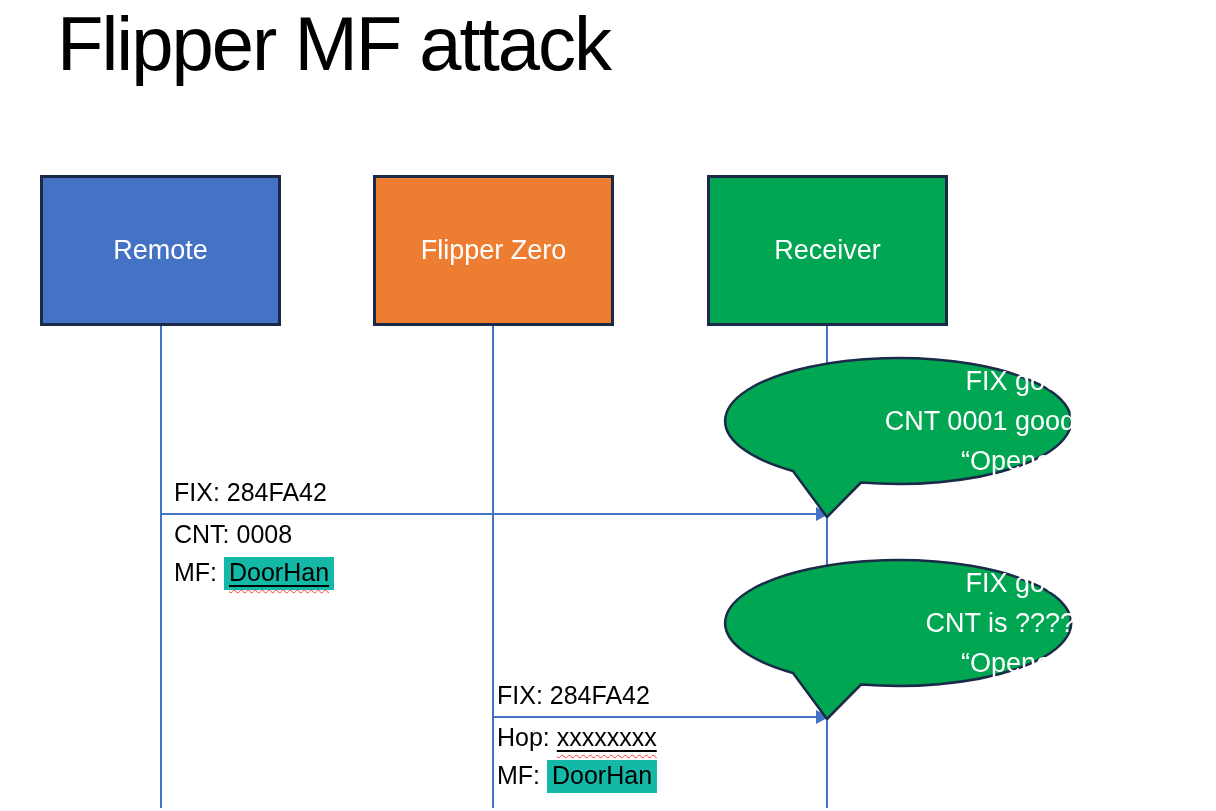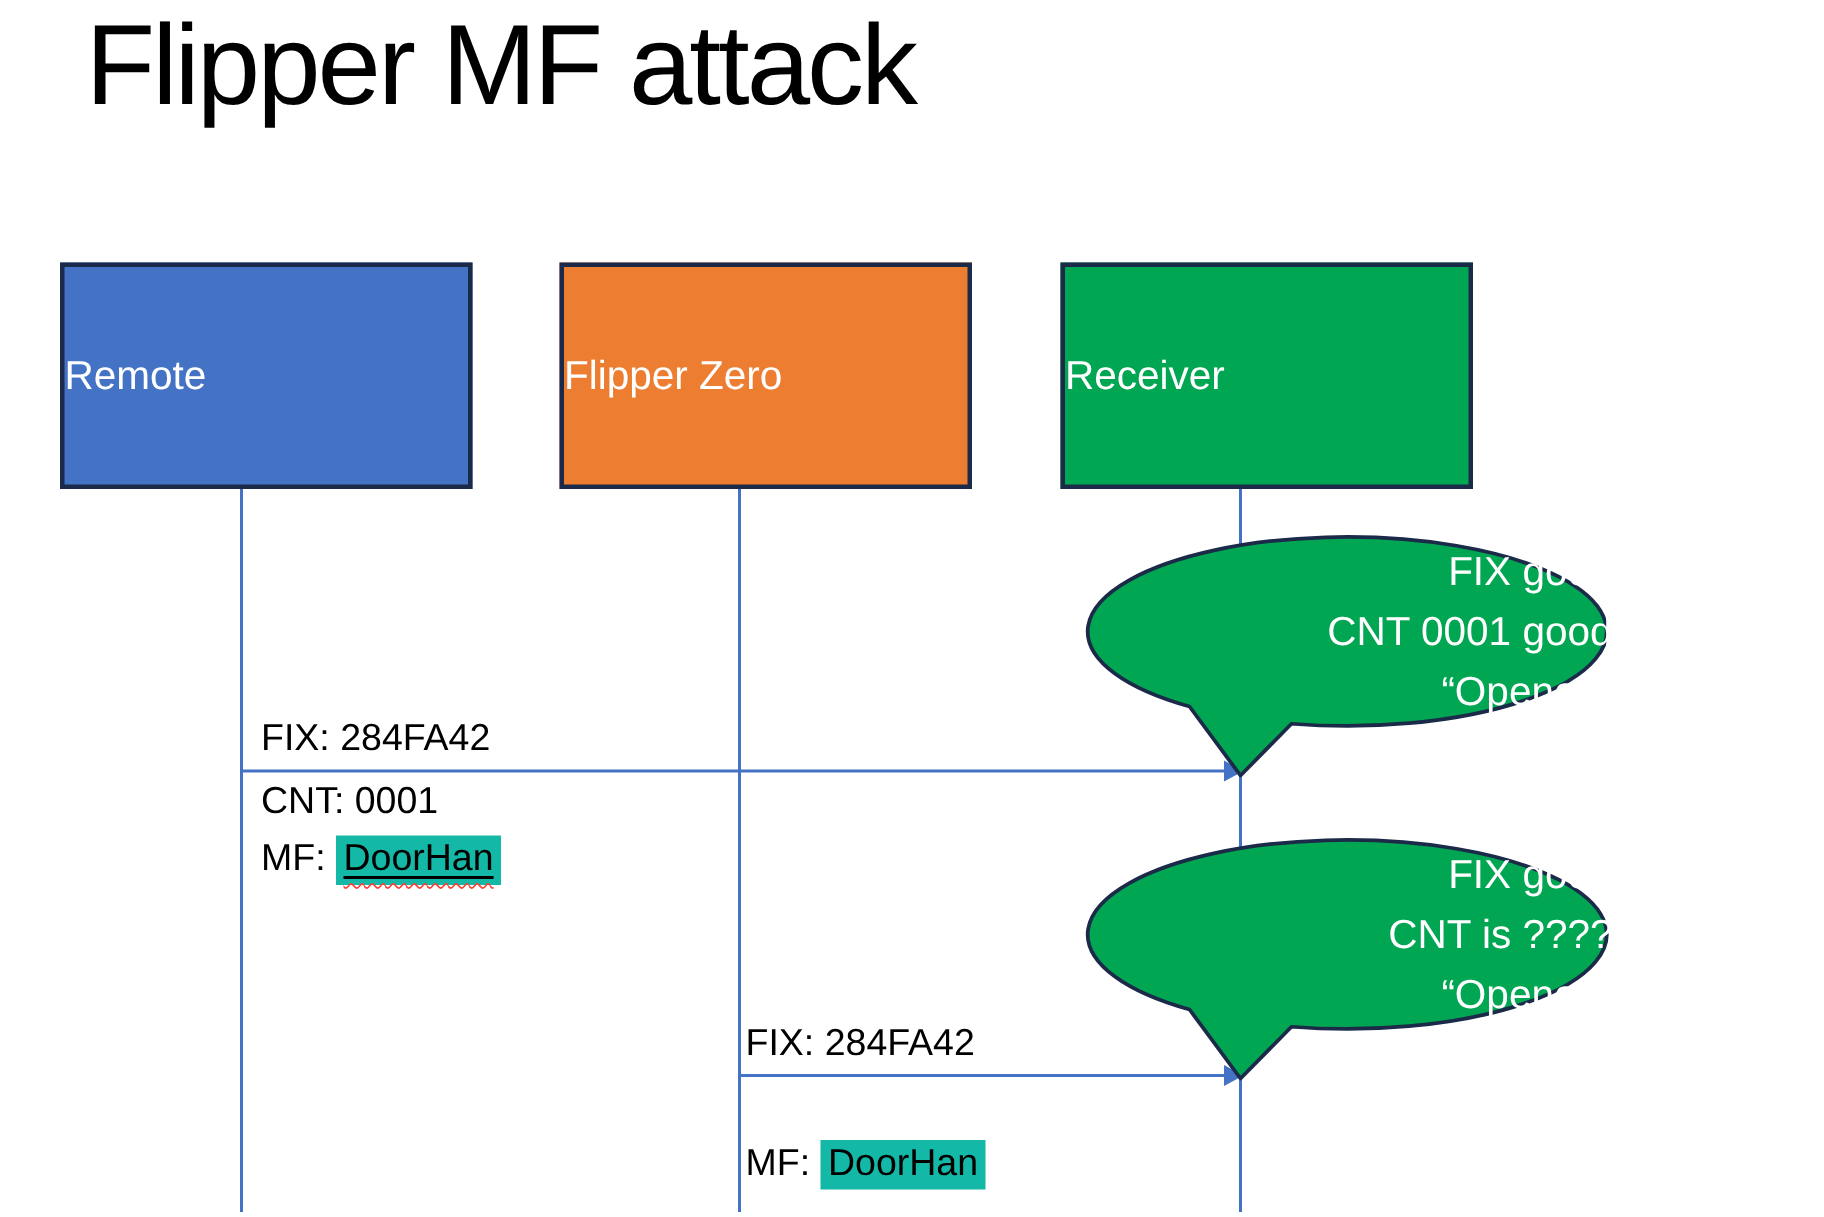--- a/index.html
+++ b/index.html
@@ -20,26 +20,27 @@
     font-weight: 300;
     letter-spacing: -2px;
     line-height: 1.1;
     color: #000000;
     white-space: nowrap;
   }
   
   .actor {
     position: absolute;
     top: 175px;
-    width: 275px;
+    width: 241px;
     height: 151px;
     box-sizing: border-box;
     border: 3px solid #1B2A48;
     display: flex;
     align-items: center;
+    justify-content: center;
     color: #ffffff;
     font-size: 27px;
   }
   .actor-remote   { left: 40px;  background: #4472C4; }
   .actor-flipper  { left: 373px; background: #ED7D31; }
   .actor-receiver { left: 707px; background: #00A651; }
   
   .lifeline {
     position: absolute;
     top: 326px;
@@ -140,24 +141,25 @@
   <div class="lifeline lifeline-flipper"></div>
   <div class="lifeline lifeline-receiver"></div>
 
   <div class="arrow-shaft arrow1-shaft"></div>
   <div class="arrow-head arrow1-head"></div>
 
   <div class="arrow-shaft arrow2-shaft"></div>
   <div class="arrow-head arrow2-head"></div>
 
   <div class="msg-line m1-a">FIX: 284FA42</div>
-  <div class="msg-line m1-b">CNT: 0001</div>
+  <div class="msg-line m1-b">CNT: 0008</div>
   <div class="msg-line m1-c"><span>MF: </span><span class="hl squiggle"><span class="black-u">DoorHan</span></span></div>
 
   <div class="msg-line m2-a">FIX: 284FA42</div>
+  <div class="msg-line m2-b"><span>Hop: </span><span class="squiggle"><span class="black-u">xxxxxxxx</span></span></div>
   <div class="msg-line m2-c"><span>MF: </span><span class="hl">DoorHan</span></div>
 
   <div class="callout callout-1">
     <svg width="352" height="166" viewBox="0 0 352 166">
       <path d="M 70 116 A 173 63 0 1 1 138 127.5 L 104 162 Z" fill="#00A651" stroke="#1B2A48" stroke-width="2.5" stroke-linejoin="round"></path>
     </svg>
     <div class="callout-text">
       <div>FIX good</div>
       <div>CNT 0001 good</div>
       <div>“Opened”</div>

